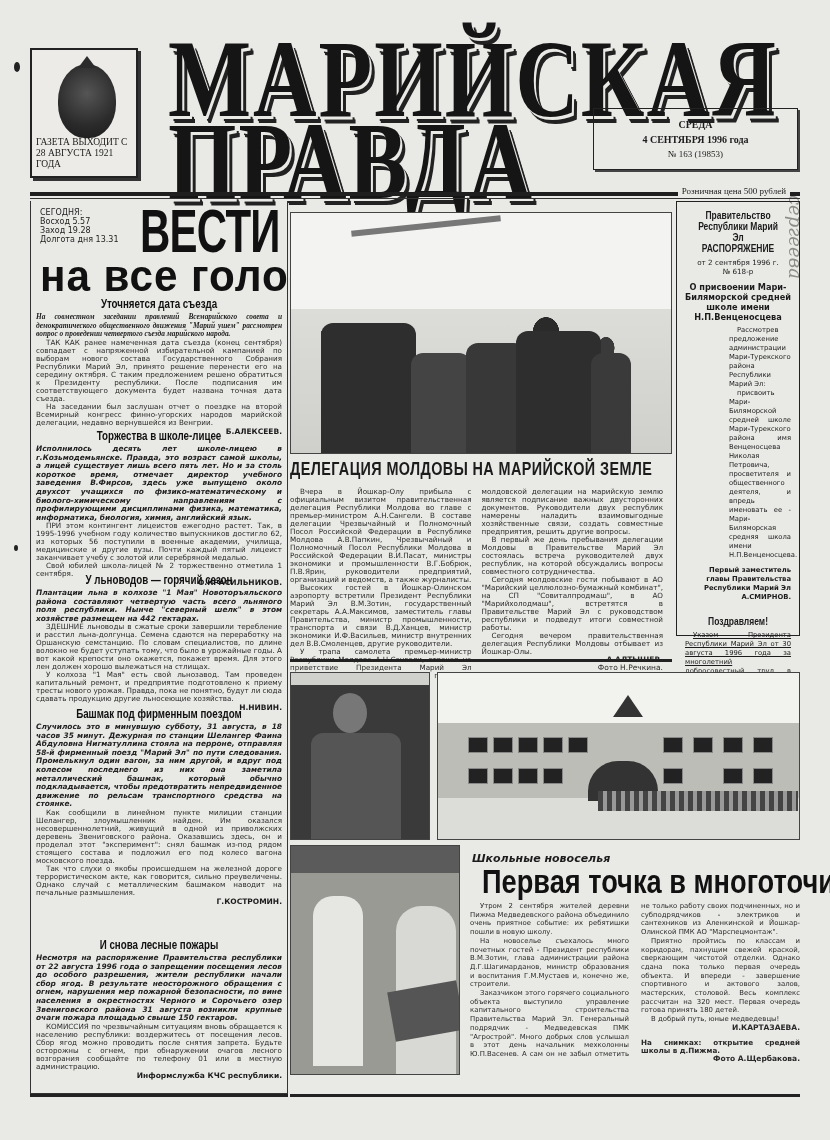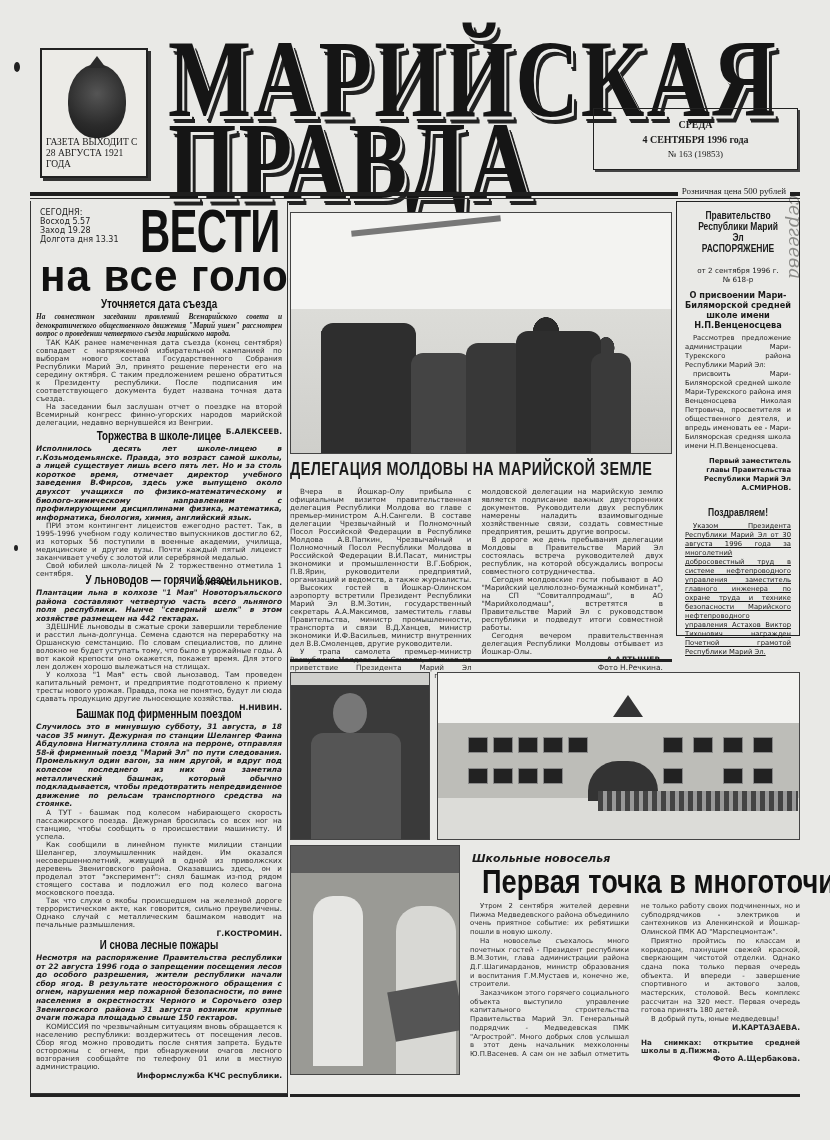--- a/index.html
+++ b/index.html
@@ -2,21 +2,21 @@
 <html><head>
 <meta charset="utf-8">
 <style>
   * { box-sizing: border-box; margin: 0; padding: 0; }
   html, body { width: 830px; height: 1140px; background: #e9e9e6; overflow: hidden; }
   body { position: relative; font-family: "DejaVu Sans", sans-serif; color: #1c1c1c; }
 
   .abs { position: absolute; }
 
   
-  .emblem-box { left: 40px; top: 48px; width: 108px; height: 130px; border: 2px solid #222; box-shadow: 3px 3px 0 #333; background: #ecebe7; }
+  .emblem-box { left: 30px; top: 48px; width: 108px; height: 130px; border: 2px solid #222; box-shadow: 3px 3px 0 #333; background: #ecebe7; }
   .emblem { position: absolute; left: 26px; top: 14px; width: 58px; height: 74px; border-radius: 50% 50% 46% 46%; background: radial-gradient(circle at 50% 40%, #555 0%, #2b2b2b 60%, #1a1a1a 100%); }
   .emblem::after { content: ""; position: absolute; left: 20px; top: -8px; width: 18px; height: 12px; background: #2b2b2b; clip-path: polygon(50% 0, 100% 100%, 0 100%); }
   .emblem-text { position: absolute; left: 4px; bottom: 6px; font-family: "Liberation Serif", serif; font-size: 9.5px; line-height: 11px; color: #1a1a1a; }
 
   .title-line { font-family: "Liberation Serif", serif; font-weight: bold; color: #151515; letter-spacing: 2px;
     text-shadow: 2px 2px 0 #e9e9e6, 4px 4px 0 #222, 5px 5px 0 #222; transform: scaleY(1.25); transform-origin: top left; }
   .title-1 { left: 168px; top: 30px; font-size: 88px; line-height: 80px; }
   .title-2 { left: 168px; top: 112px; font-size: 88px; line-height: 80px; }
 
   .date-box { left: 593px; top: 108px; width: 205px; height: 62px; border: 1.5px solid #222; box-shadow: 2px 2px 0 #444; text-align: center; font-family: "Liberation Serif", serif; font-size: 10px; line-height: 15px; padding-top: 8px; font-weight: bold; }
@@ -51,24 +51,24 @@
   .fig { position: absolute; background: #2e2e2e; border-radius: 12px 12px 0 0; }
   .photo-man { left: 290px; top: 672px; width: 140px; height: 168px; background: linear-gradient(180deg, #d0d0cc 0 7%, #3a3a3a 7% 100%); }
   .photo-school { left: 437px; top: 672px; width: 363px; height: 168px; background: linear-gradient(180deg, #f2f2ef 0 30%, #bdbdb8 30% 75%, #dcdcd8 75%); }
   .photo-ribbon { left: 290px; top: 845px; width: 170px; height: 230px; background: linear-gradient(180deg, #5b5b5b 0 12%, #9a9a95 12% 100%); }
 
   .win { position: absolute; width: 20px; height: 16px; background: #222; border: 1px solid #888; }
 
   
   .right-box { left: 676px; top: 201px; width: 124px; height: 435px; border: 1.5px solid #222; padding: 8px 8px; }
   .rb-title { font-family: "Liberation Sans", sans-serif; font-weight: bold; font-size: 10px; line-height: 11px; text-align: center; transform: scaleX(0.85); }
-  .rb-sub { font-size: 7.2px; text-align: center; line-height: 9px; margin-top: 12px; }
+  .rb-sub { font-size: 7.2px; text-align: center; line-height: 9px; margin-top: 4px; }
   .rb-head { font-weight: bold; font-size: 8.2px; text-align: center; line-height: 10px; margin-top: 6px; }
   .rb-body { font-size: 6.8px; line-height: 9px; text-align: justify; margin-top: 4px; }
-  .rb-body p { text-indent: 8px; }
+  .rb-body p { text-indent: 8px; margin-left: 44px; }
   .rb-sig { font-size: 6.8px; font-weight: bold; text-align: right; line-height: 9px; margin-top: 6px; }
 
   
   .deleg-hl { left: 290px; top: 459px; width: 382px; font-family: "Liberation Sans", sans-serif; font-weight: bold; font-size: 18px; letter-spacing: 0.5px; transform: scaleX(0.8); transform-origin: top left; white-space: nowrap; }
   .deleg-cols { left: 290px; top: 488px; width: 373px; column-count: 2; column-gap: 10px; }
 
   .rule-mid { left: 290px; top: 659px; width: 382px; height: 3px; background: #222; }
 
   
   .kicker { left: 472px; top: 852px; font-style: italic; font-weight: bold; font-size: 11px; }
@@ -139,21 +139,20 @@
     <p>ЗДЕШНИЕ льноводы в сжатые сроки завершили теребление и расстил льна-долгунца. Семена сдаются на переработку на Оршанскую семстанцию. По словам специалистов, по длине волокно не будет уступать тому, что было в урожайные годы. А вот какой крепости оно окажется, покажет время. Для этого лен должен хорошо вылежаться на стлищах.</p>
     <p>У колхоза "1 Мая" есть свой льнозавод. Там проведен капитальный ремонт, и предприятие подготовлено к приему тресты нового урожая. Правда, пока не понятно, будут ли сюда сдавать продукцию другие льносеющие хозяйства.</p>
   </div>
   <div class="sig">Н.НИВИН.</div>
 </div>
 
 <div class="abs" style="left:36px;top:706px;width:246px;">
   <div class="hl">Башмак под фирменным поездом</div>
   <div class="lead" style="margin-top:2px;">Случилось это в минувшую субботу, 31 августа, в 18 часов 35 минут. Дежурная по станции Шелангер Фаина Абдуловна Нигматуллина стояла на перроне, отправляя 58-й фирменный поезд "Марий Эл" по пути следования. Промелькнул один вагон, за ним другой, и вдруг под колесом последнего из них она заметила металлический башмак, который обычно подкладывается, чтобы предотвратить непредвиденное движение по рельсам транспортного средства на стоянке.</div>
   <div class="body">
-    <p>А ТУТ - башмак под колесом набирающего скорость пассажирского поезда. Дежурная бросилась со всех ног на станцию, чтобы сообщить о происшествии машинисту. И успела.</p>
     <p>Как сообщили в линейном пункте милиции станции Шелангер, злоумышленник найден. Им оказался несовершеннолетний, живущий в одной из приволжских деревень Звениговского района. Оказавшись здесь, он и проделал этот "эксперимент": снял башмак из-под рядом стоящего состава и подложил его под колесо вагона московского поезда.</p>
     <p>Так что слухи о якобы происшедшем на железной дороге террористическом акте, как говорится, сильно преувеличены. Однако случай с металлическим башмаком наводит на печальные размышления.</p>
   </div>
   <div class="sig">Г.КОСТРОМИН.</div>
 </div>
 
 <div class="abs" style="left:36px;top:925px;width:246px;margin-top:12px;">
   <div class="hl">И снова лесные пожары</div>
   <div class="lead" style="margin-top:2px;">Несмотря на распоряжение Правительства республики от 22 августа 1996 года о запрещении посещения лесов до особого разрешения, жители республики начали сбор ягод. В результате неосторожного обращения с огнем, нарушения мер пожарной безопасности, по вине населения в окрестностях Черного и Сорочьего озер Звениговского района 31 августа возникли крупные очаги пожара площадью свыше 150 гектаров.</div>
   <div class="body">
@@ -170,21 +169,21 @@
   <div class="fig" style="left:225px;top:118px;width:85px;height:124px;"></div>
   <div class="fig" style="left:300px;top:140px;width:40px;height:102px;background:#3a3a3a;"></div>
   <div class="abs" style="left:60px;top:10px;width:150px;height:6px;background:#777;transform:rotate(-6deg);"></div>
 </div>
 
 <div class="abs deleg-hl">ДЕЛЕГАЦИЯ МОЛДОВЫ НА МАРИЙСКОЙ ЗЕМЛЕ</div>
 <div class="abs deleg-cols body">
   <p>Вчера в Йошкар-Олу прибыла с официальным визитом правительственная делегация Республики Молдова во главе с премьер-министром А.Н.Сангели. В составе делегации Чрезвычайный и Полномочный Посол Российской Федерации в Республике Молдова А.В.Папкин, Чрезвычайный и Полномочный Посол Республики Молдова в Российской Федерации В.И.Пасат, министры экономики и промышленности В.Г.Бобрюк, П.В.Ярин, руководители предприятий, организаций и ведомств, а также журналисты.</p>
   <p>Высоких гостей в Йошкар-Олинском аэропорту встретили Президент Республики Марий Эл В.М.Зотин, государственный секретарь А.А.Максимов, заместитель главы Правительства, министр промышленности, транспорта и связи В.Д.Ханцев, министр экономики И.Ф.Васильев, министр внутренних дел В.В.Смоленцев, другие руководители.</p>
   <p>У трапа самолета премьер-министр Республики Молдова А.Н.Сангели, отвечая на приветствие Президента Марий Эл В.М.Зотина, сказал, что целью прибытия молдовской делегации на марийскую землю является подписание важных двусторонних документов. Руководители двух республик намерены наладить взаимовыгодные хозяйственные связи, создать совместные предприятия, решить другие вопросы.</p>
-  <p>В дороге же день пребывания делегации Молдовы в Правительстве Марий Эл состоялась встреча руководителей двух республик, на которой обсуждались вопросы совместного сотрудничества.</p>
+  <p>В первый же день пребывания делегации Молдовы в Правительстве Марий Эл состоялась встреча руководителей двух республик, на которой обсуждались вопросы совместного сотрудничества.</p>
   <p>Сегодня молдовские гости побывают в АО "Марийский целлюлозно-бумажный комбинат", на СП "Совиталпродмаш", в АО "Марийхолодмаш", встретятся в Правительстве Марий Эл с руководством республики и подведут итоги совместной работы.</p>
   <p>Сегодня вечером правительственная делегация Республики Молдовы отбывает из Йошкар-Олы.</p>
   <div class="sig">А.АЛТЫШЕВ.</div>
   <div class="sig" style="font-weight:normal;">Фото Н.Речкина.</div>
 </div>
 <div class="abs rule-mid"></div>
 
 <div class="abs right-box">
   <div class="rb-title">Правительство</div>
   <div class="rb-title">Республики Марий Эл</div>

